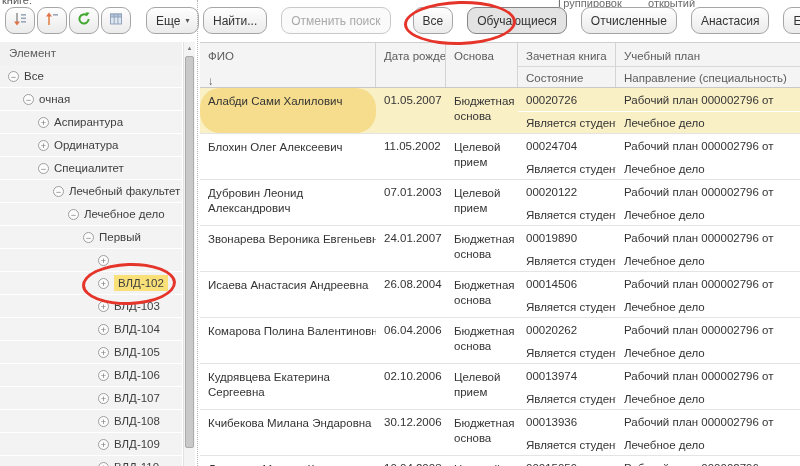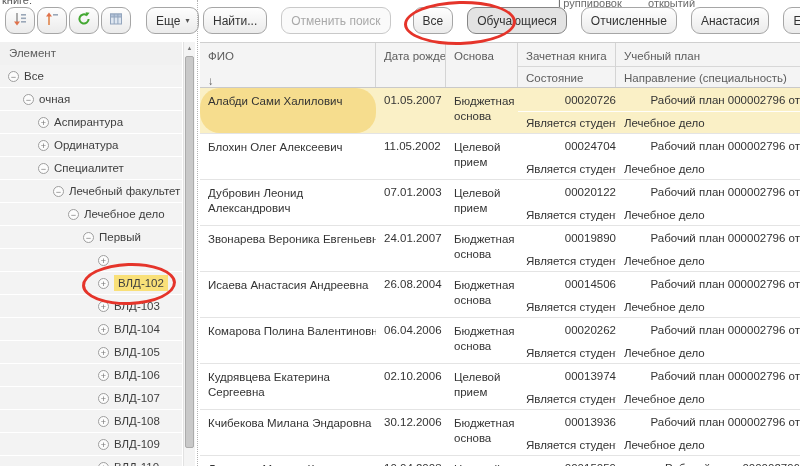--- a/index.html
+++ b/index.html
@@ -52,21 +52,21 @@
   .w-fio{width:176px;display:flex;justify-content:space-between;flex-direction:column;}
   .w-date{width:70px;}
   .w-basis{width:72px;}
   .w-book{width:98px;}
   .w-plan{flex:1;}
   .sort{color:#555;margin-right:30px;}
   .trow{display:flex;height:46px;border-bottom:1px solid #e4e4e4;box-sizing:border-box;background:#fff;}
   .c{box-sizing:border-box;padding:6px 0 0 8px;overflow:hidden;}
   .c.pre{white-space:pre;line-height:15px;}
   .c.two{padding:0;}
-  .c .l1{height:23px;padding:6px 0 0 8px;box-sizing:border-box;white-space:nowrap;overflow:hidden;text-align:right;}
+  .c .l1{height:23px;padding:6px 0 0 8px;box-sizing:border-box;white-space:nowrap;overflow:hidden;}
   .c .l2{padding:5px 0 0 8px;border-top:1px solid transparent;white-space:nowrap;overflow:hidden;}
   .trow.hl{background:#faf0c6;}
   .trow.hl .c-fio{background:#f6dd8e;border-radius:20px;}
   .trow.hl .l2{border-top:1px solid rgba(255,255,255,.9);}
   
   .oval{position:absolute;border:3px solid #e5342a;border-radius:50%;pointer-events:none;}
   .oval1{left:404px;top:1px;width:106px;height:38px;transform:rotate(-1.5deg);}
   .oval2{left:82px;top:263px;width:88px;height:36px;transform:rotate(-2deg);}
 </style>
 </head>

